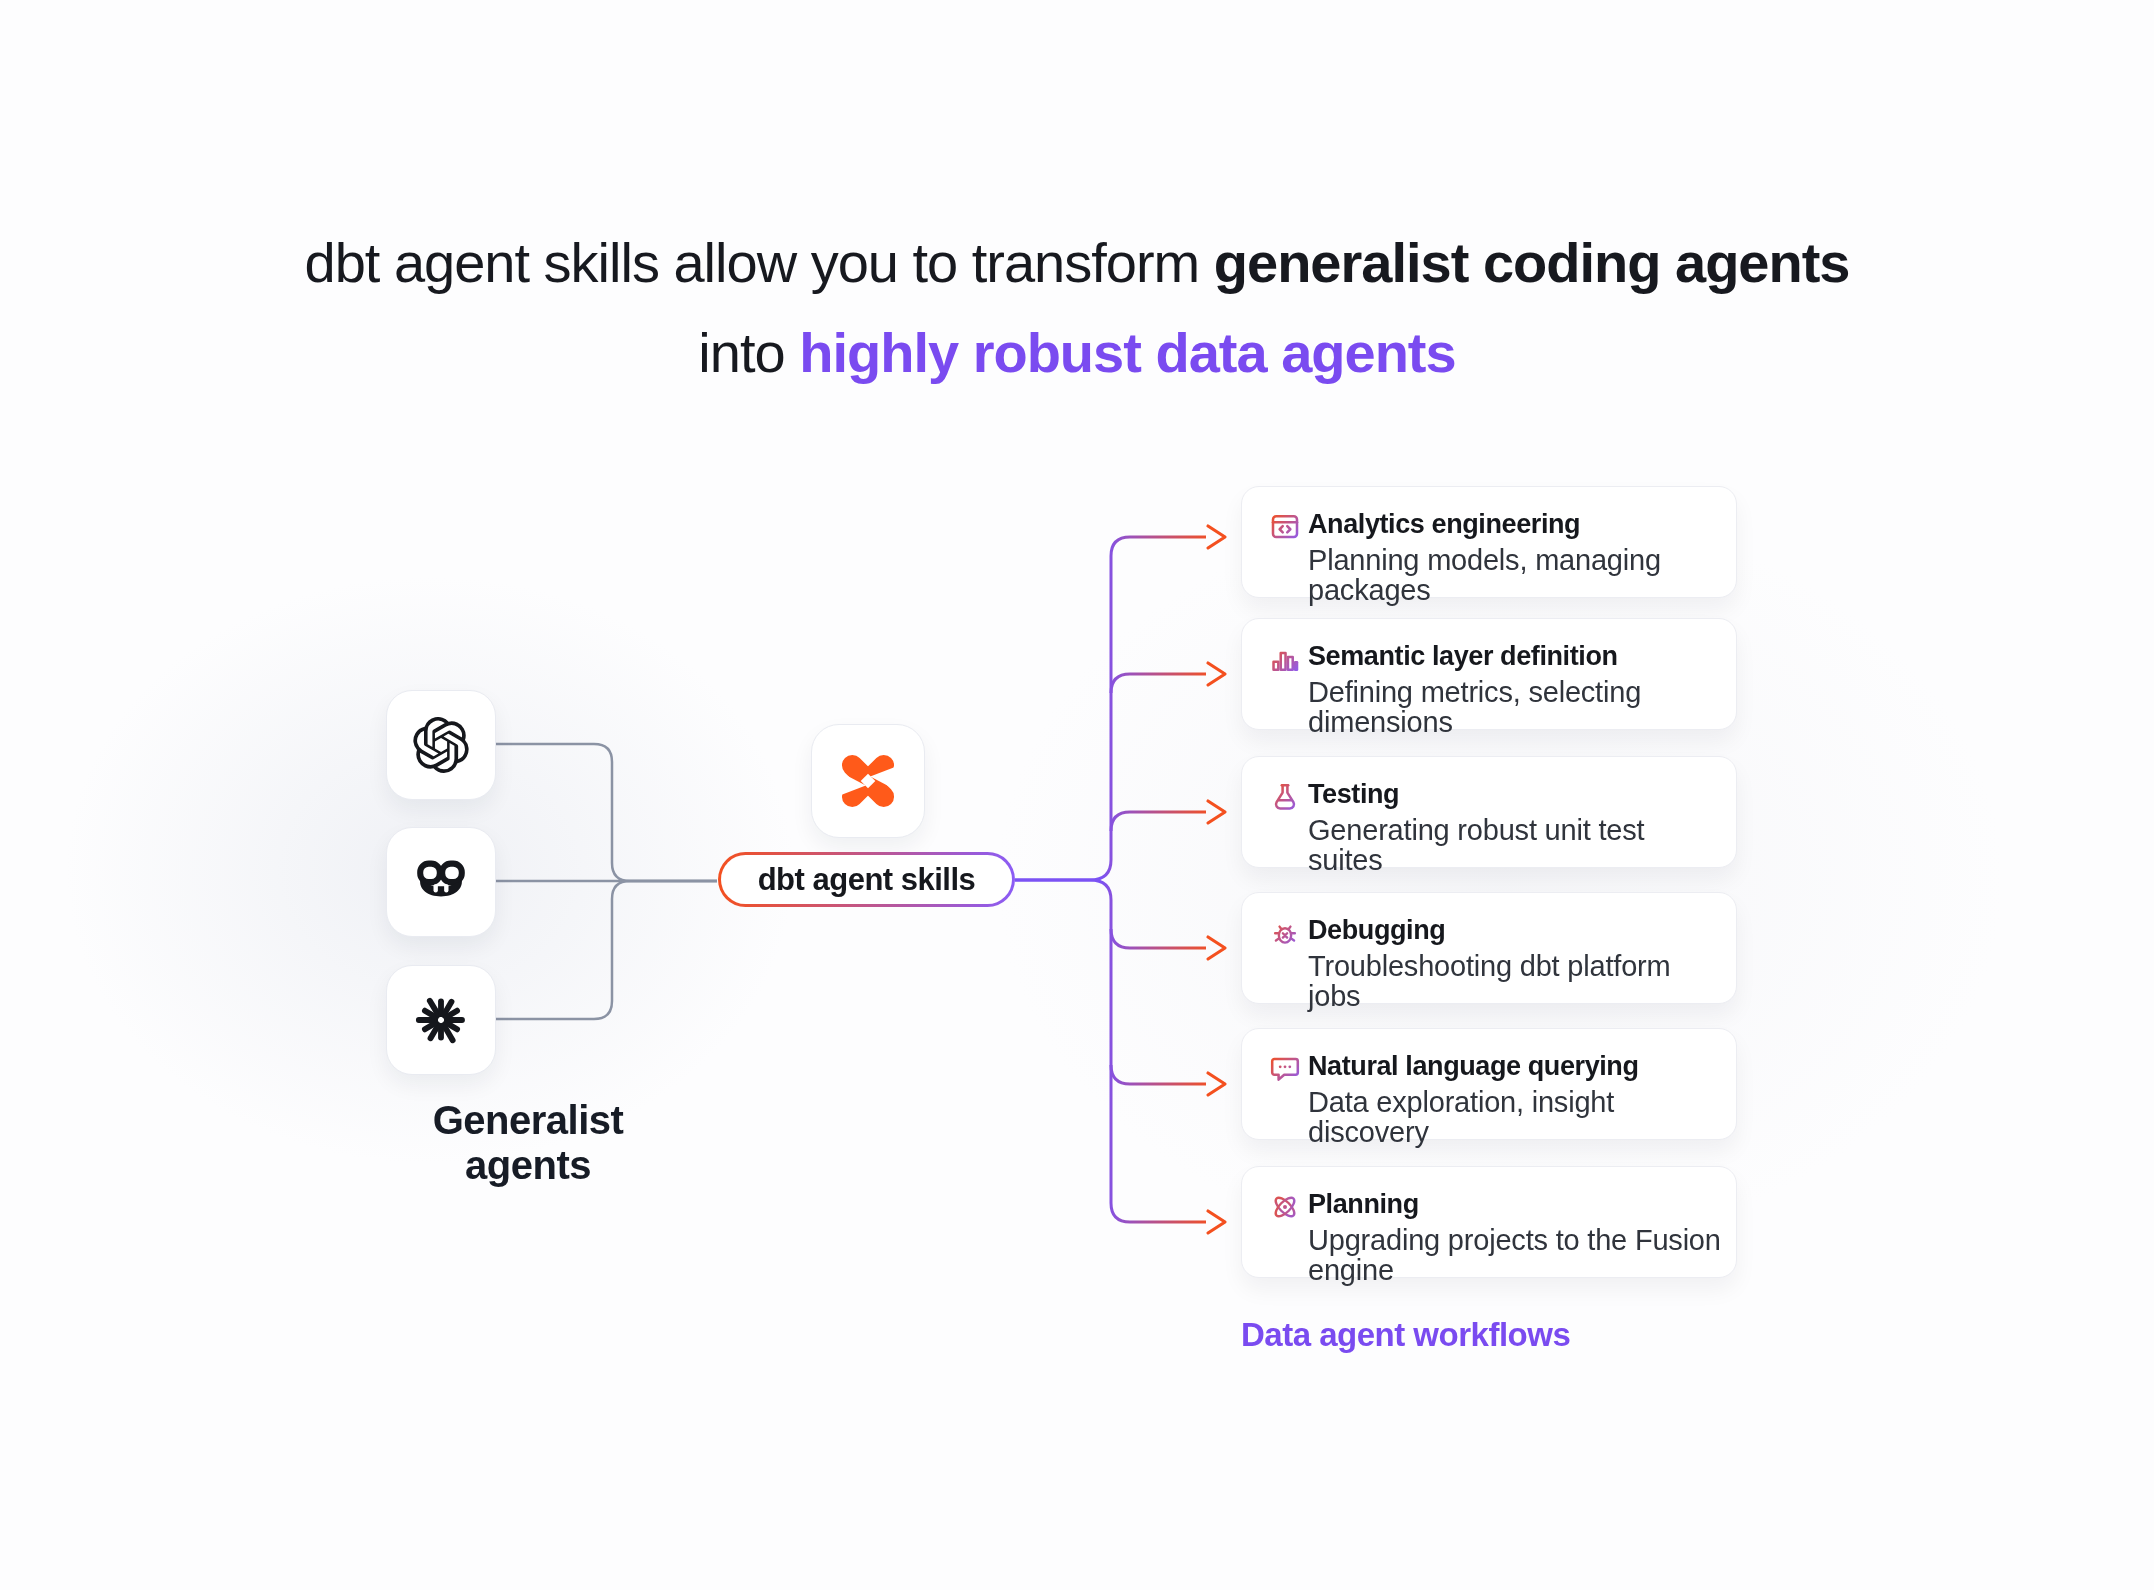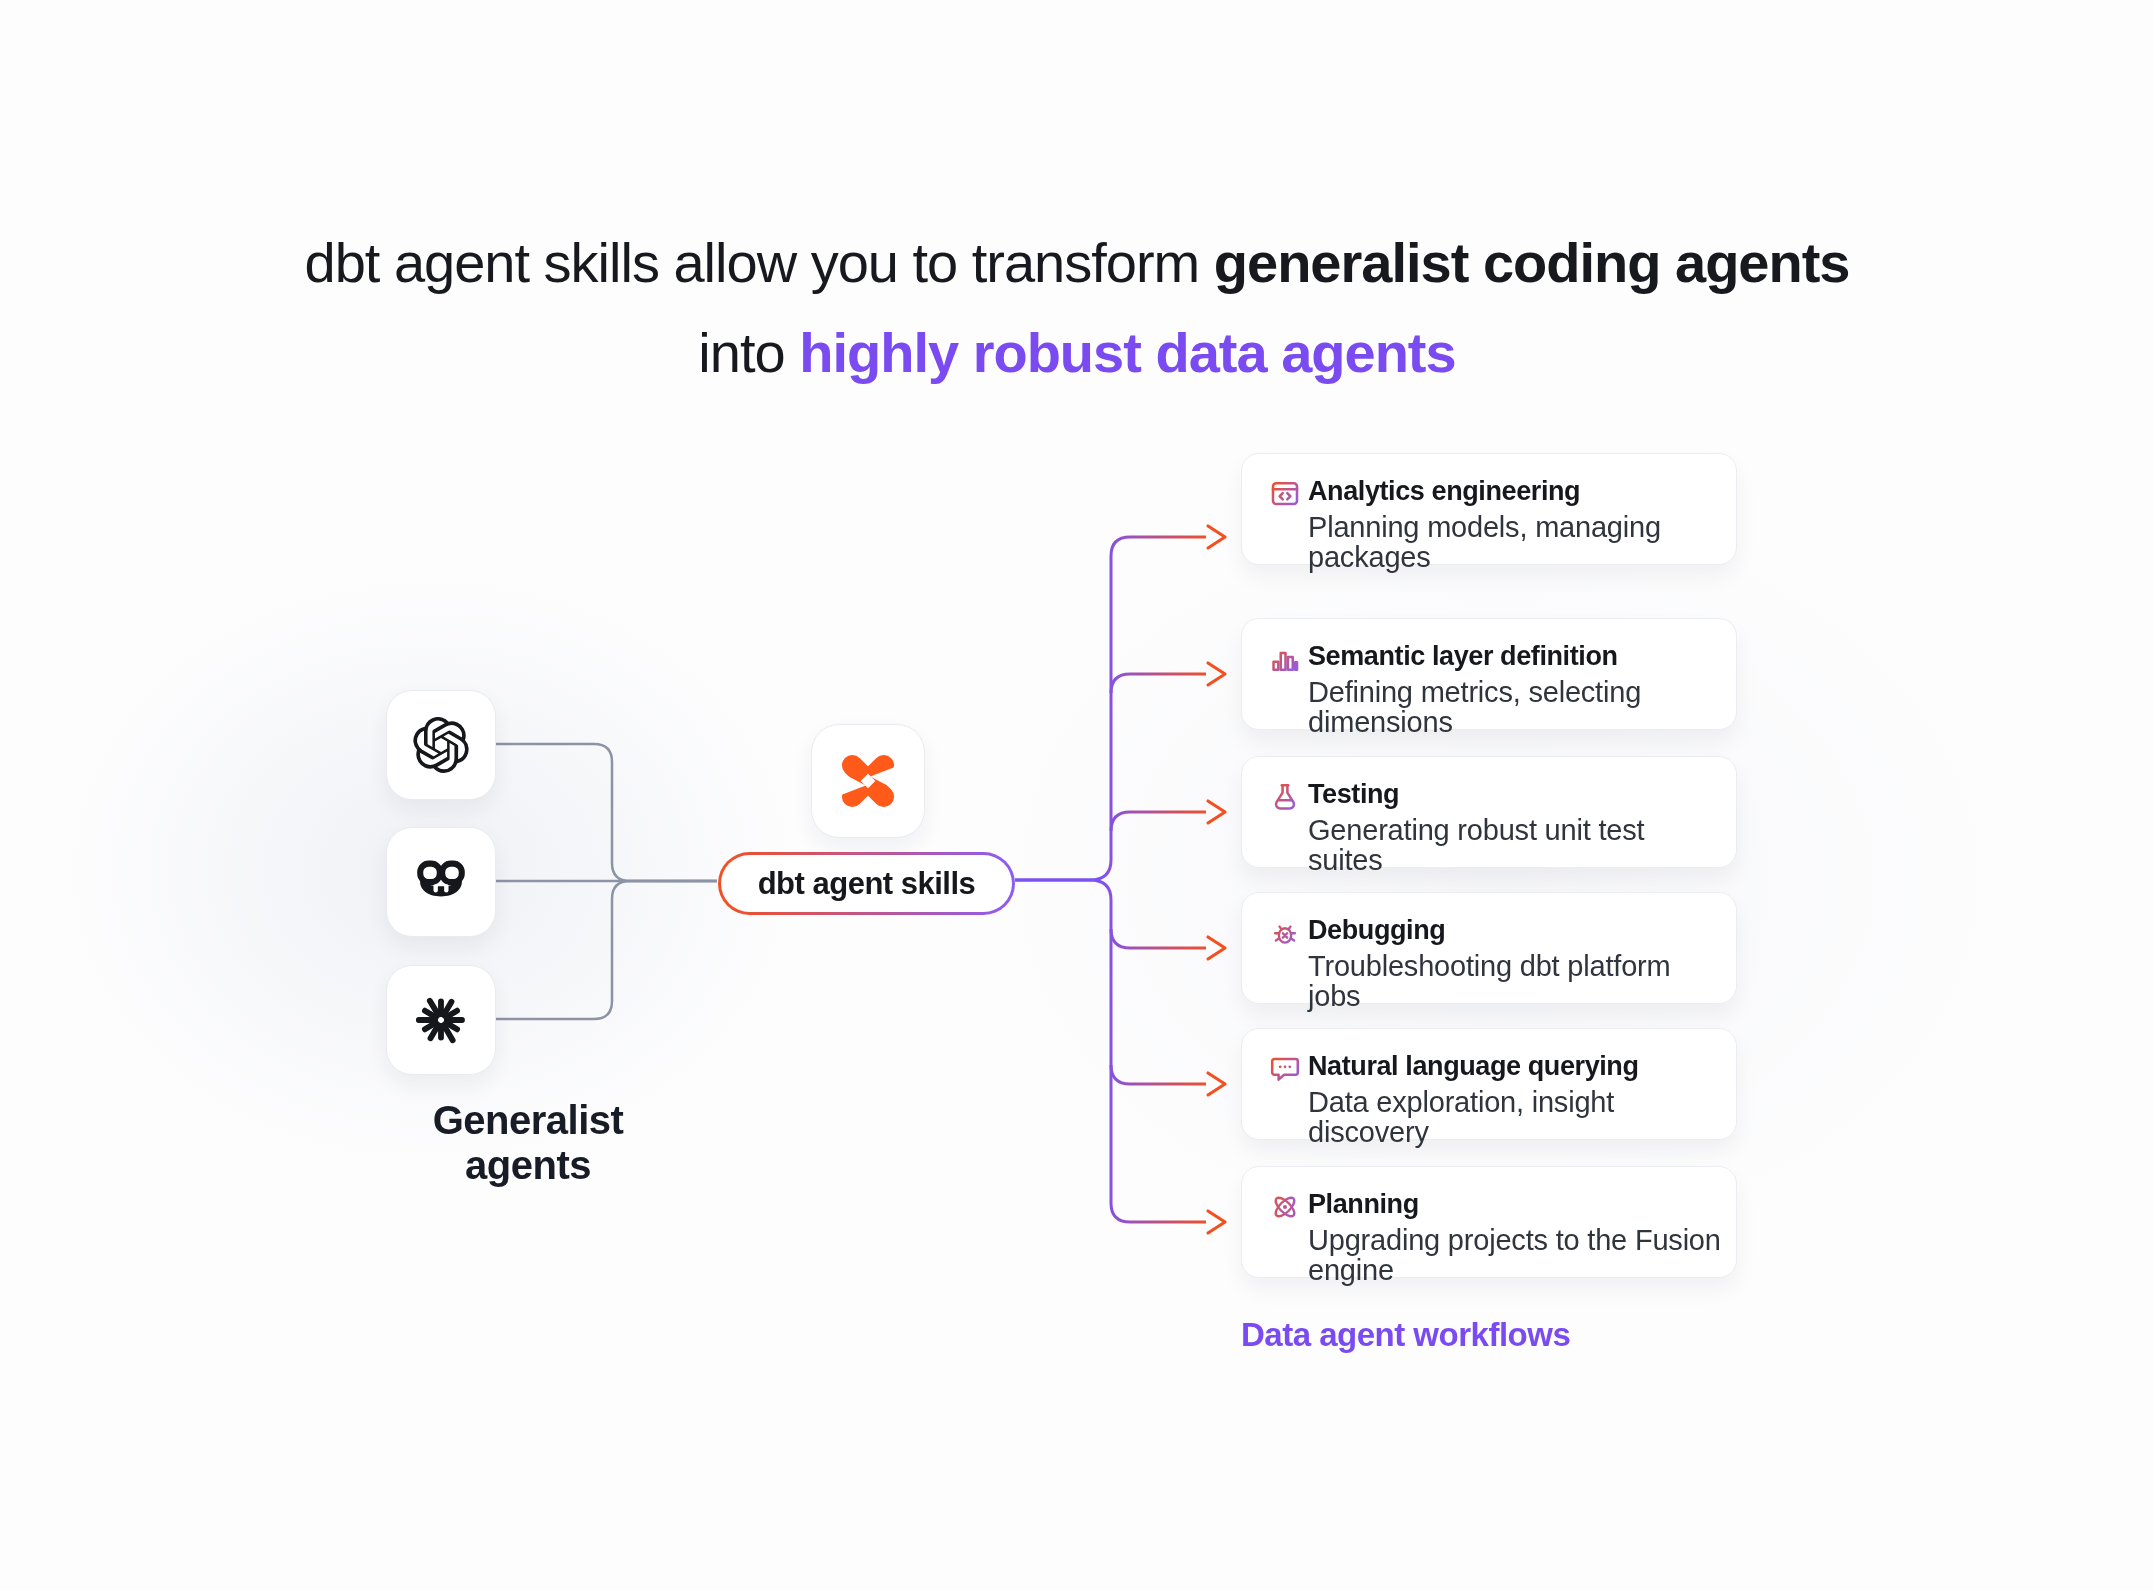--- a/index.html
+++ b/index.html
@@ -16,21 +16,21 @@
   .title{position:absolute;top:218px;left:0;width:100%;text-align:center;
          font-size:56px;line-height:90px;font-weight:500;letter-spacing:-1px;color:#17191f;}
   .title b{font-weight:800;}
   .title .accent{font-weight:800;}
   
   .tile{position:absolute;background:#fff;border:1.5px solid #e9ebf1;border-radius:26px;
         box-shadow:0 10px 22px rgba(22,28,45,.06);display:flex;align-items:center;justify-content:center;}
   .agent-tile{width:108px;height:108px;left:386px;}
   .dbt-tile{width:112px;height:112px;left:811px;top:724px;border-radius:28px;}
   
-  .pill{position:absolute;left:718px;top:852px;width:297px;height:63px;border-radius:999px;
+  .pill{position:absolute;left:718px;top:852px;width:297px;height:55px;border-radius:999px;
         border:3px solid transparent;box-sizing:border-box;
         background:linear-gradient(#fff,#fff) padding-box,
                    linear-gradient(90deg,#f4501f,#8b5cf6) border-box;
         display:flex;align-items:center;justify-content:center;
         font-size:31px;font-weight:700;color:#16181d;letter-spacing:-.5px;}
   
   .generalist-label{position:absolute;left:383px;top:1098px;width:290px;text-align:center;
         font-size:40px;font-weight:700;color:#171c26;letter-spacing:-.5px;}
   .workflows-label{position:absolute;left:1241px;top:1316px;width:530px;text-align:left;
         font-size:33px;font-weight:700;color:#7a4bf0;letter-spacing:-.5px;}
@@ -141,21 +141,21 @@
       <polygon points="97,27 53,44 84,60" fill="#fff"></polygon>
       <polygon points="3,73 47,56 16,40" fill="#fff"></polygon>
       <rect x="43" y="43" width="14" height="14" transform="rotate(45 50 50)" fill="#fff"></rect>
     </svg>
   </div>
 
   <div class="pill">
     <span>dbt agent skills</span>
   </div>
 
-  <div class="wcard" style="top:453px">
+  <div class="wcard" style="top:486px">
     <svg class="icon" viewBox="0 0 24 24" fill="none" stroke="url(#ig)" stroke-width="1.9" stroke-linecap="round" stroke-linejoin="round">
       <rect x="3" y="4" width="18" height="15.5" rx="2.4"></rect>
       <path d="M3 8.4h18"></path>
       <path d="M10.3 11.4 8 13.7l2.3 2.3"></path>
       <path d="M13.7 11.4 16 13.7l-2.3 2.3"></path>
     </svg>
     <div class="ctext">
       <div class="ctitle">Analytics engineering</div>
       <div class="csub">Planning models, managing packages</div>
     </div>

